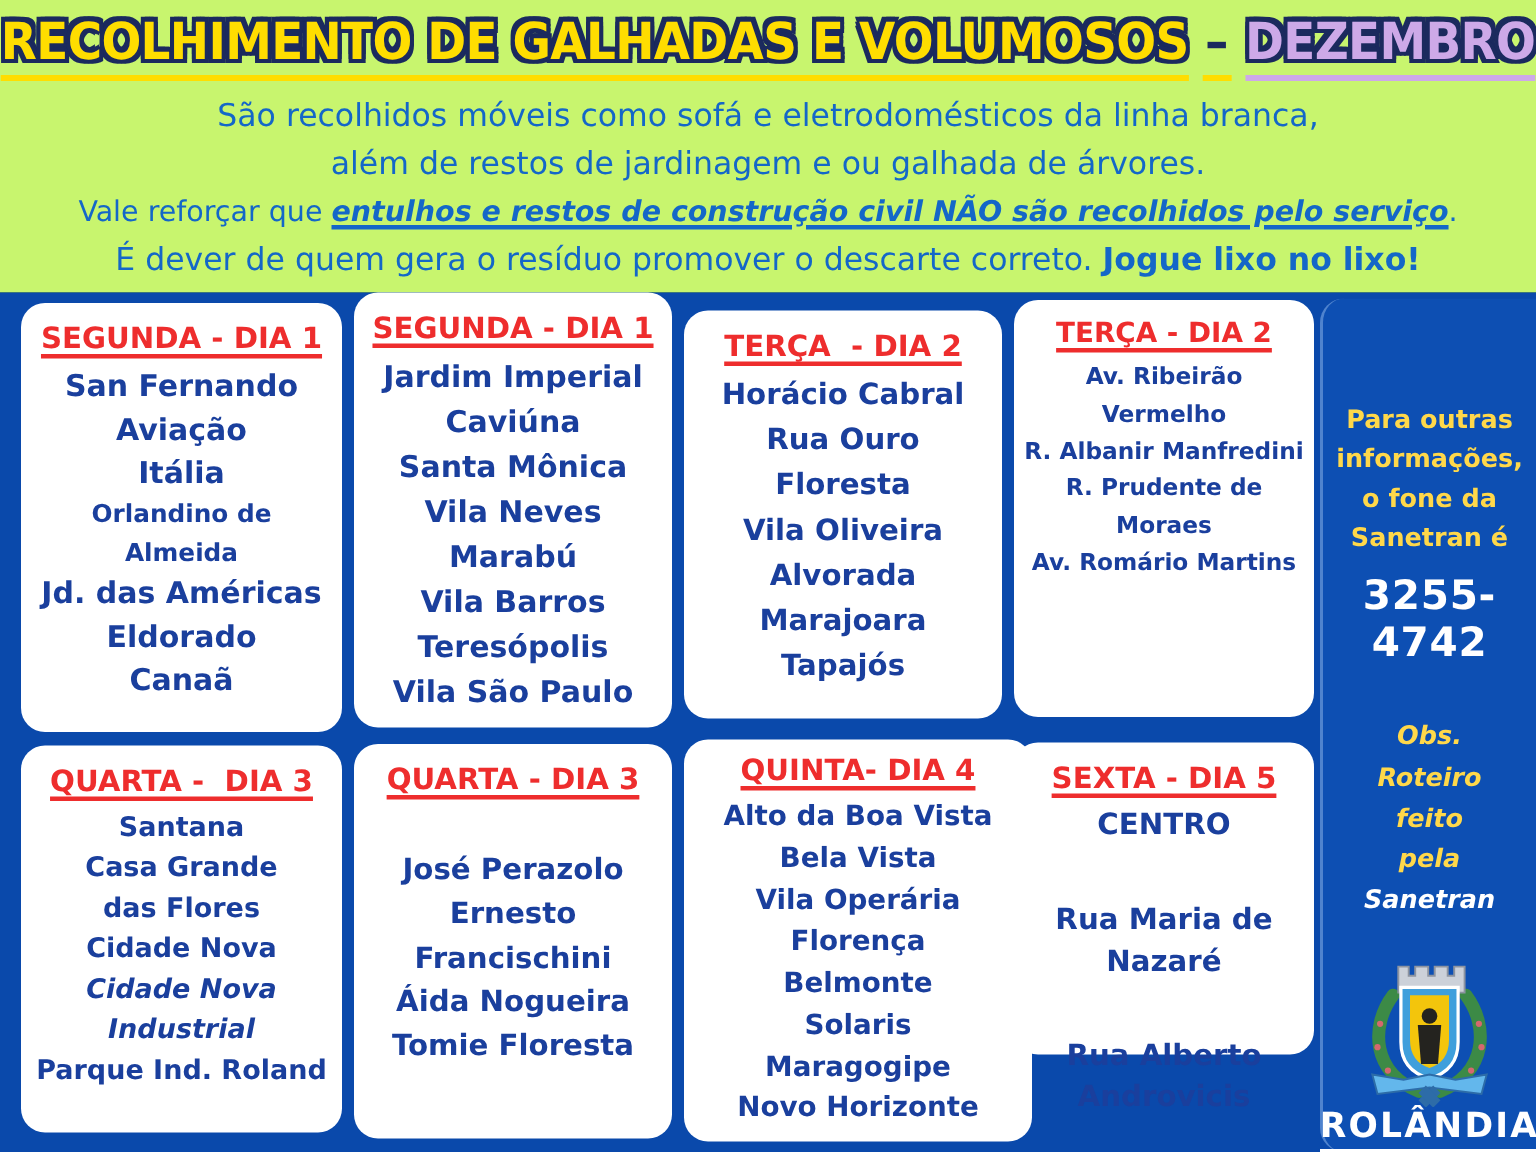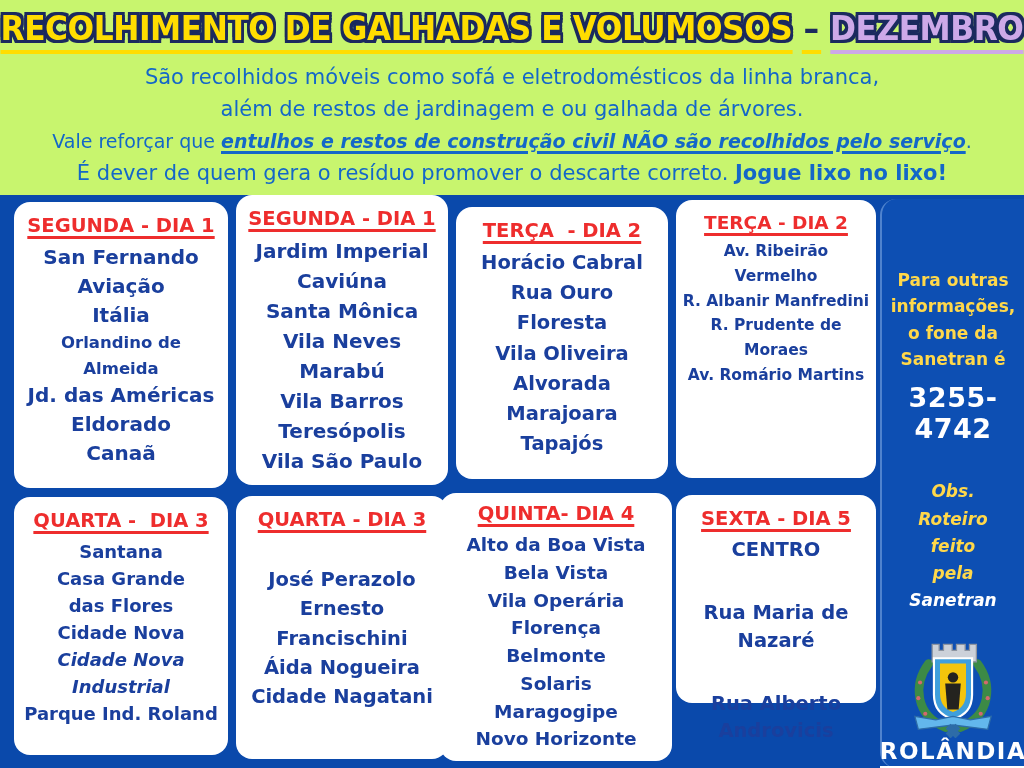--- a/index.html
+++ b/index.html
@@ -47,21 +47,21 @@
   .c3{left:456px;top:12px;width:212px;height:272px;font-size:19.5px;}
   .c3 .card-item{line-height:1.55;}
   .c4{left:676px;top:5px;width:200px;height:278px;font-size:15.5px;padding:12px 3px 0;}
   .c4 .card-day{font-size:18.5px;}
   .c4 .card-item{line-height:1.6;}
   .c5{left:14px;top:302px;width:214px;height:258px;font-size:18px;}
   .c5 .card-item{line-height:1.5;}
   .c6{left:236px;top:301px;width:212px;height:263px;font-size:19.5px;}
   .c6 .card-item{line-height:1.5;}
   .c6 .card-item.gap{margin-top:34px;}
-  .c7{left:440px;top:298px;width:232px;height:268px;font-size:18.5px;padding-top:9px;}
+  .c7{left:456px;top:298px;width:232px;height:268px;font-size:18.5px;padding-top:9px;}
   .c7 .card-item{line-height:1.5;}
   .c8{left:676px;top:300px;width:200px;height:208px;font-size:19.5px;}
   .c8 .card-item{line-height:1.4;}
 
   
   .sidebar{position:absolute;left:880px;top:4px;width:144px;height:569px;background:#0d4fb3;
     border-radius:16px 0 0 16px;border-left:2px solid rgba(160,195,240,.45);box-sizing:border-box;
     display:flex;flex-direction:column;align-items:center;text-align:center;}
   .sb-info{margin-top:68px;width:128px;color:#ffd84a;font-weight:700;font-size:17px;line-height:1.55;}
   .sb-phone{margin-top:10px;color:#ffffff;font-size:27px;font-weight:800;letter-spacing:.5px;}
@@ -143,21 +143,21 @@
           <div class="card-item italic">Cidade Nova</div>
           <div class="card-item italic">Industrial</div>
           <div class="card-item">Parque Ind. Roland</div>
         </section>
         <section class="card c6">
           <h2 class="card-day">QUARTA - DIA 3</h2>
           <div class="card-item gap">José Perazolo</div>
           <div class="card-item">Ernesto</div>
           <div class="card-item">Francischini</div>
           <div class="card-item">Áida Nogueira</div>
-          <div class="card-item">Cidade Nagatani</div>
+          <div class="card-item">Tomie Floresta</div>
         </section>
         <section class="card c7">
           <h2 class="card-day">QUINTA- DIA 4</h2>
           <div class="card-item">Alto da Boa Vista</div>
           <div class="card-item">Bela Vista</div>
           <div class="card-item">Vila Operária</div>
           <div class="card-item">Florença</div>
           <div class="card-item">Belmonte</div>
           <div class="card-item">Solaris</div>
           <div class="card-item">Maragogipe</div>

